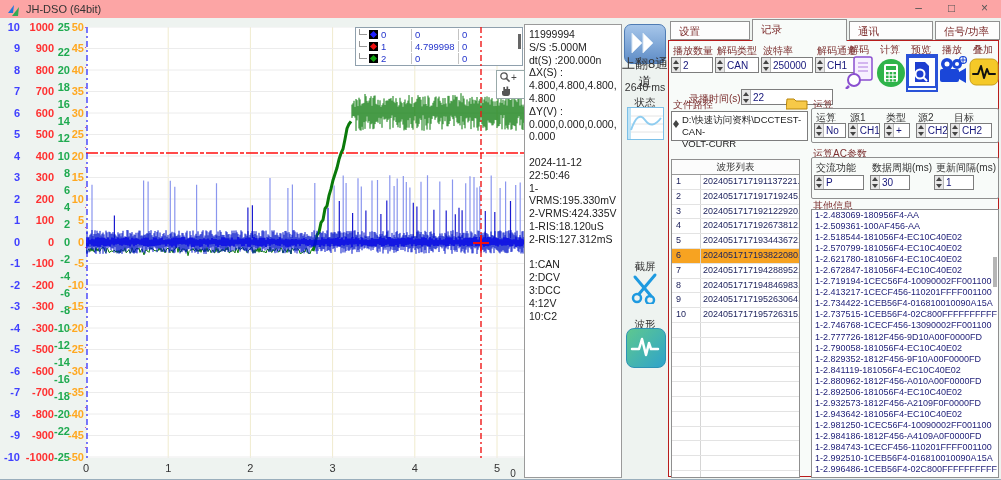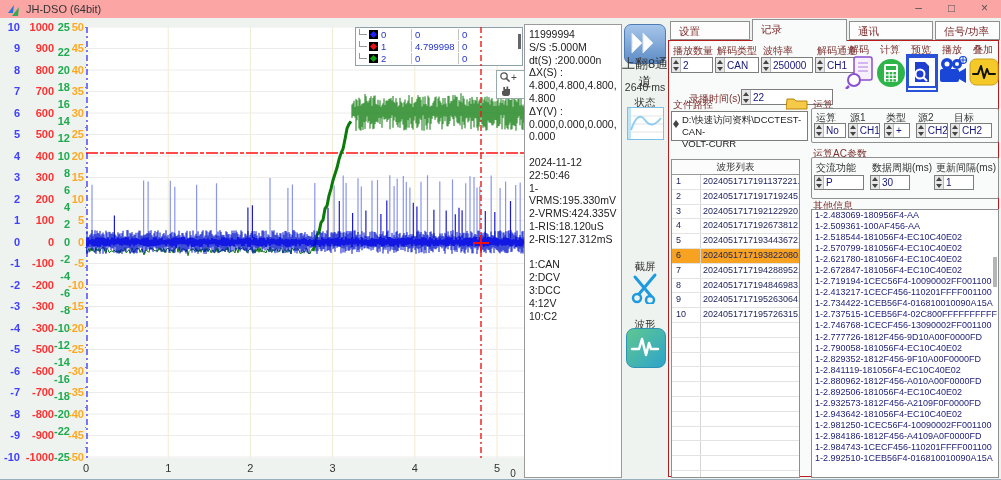--- a/index.html
+++ b/index.html
@@ -730,16 +730,17 @@
         <div class="oline">1-2.829352-1812F456-9F10A00F0000FD</div>
         <div class="oline">1-2.841119-181056F4-EC10C40E02</div>
         <div class="oline">1-2.880962-1812F456-A010A00F0000FD</div>
         <div class="oline">1-2.892506-181056F4-EC10C40E02</div>
         <div class="oline">1-2.932573-1812F456-A2109F0F0000FD</div>
         <div class="oline">1-2.943642-181056F4-EC10C40E02</div>
         <div class="oline">1-2.981250-1CEC56F4-10090002FF001100</div>
         <div class="oline">1-2.984186-1812F456-A4109A0F0000FD</div>
         <div class="oline">1-2.984743-1CECF456-110201FFFF001100</div>
         <div class="oline">1-2.992510-1CEB56F4-016810010090A15A</div>
+        <div class="oline">1-2.996486-1CEB56F4-02C800FFFFFFFFFF</div>
         <div id="oscroll"></div>
       </div>
     </div>
 </div>
 
 </body></html>

